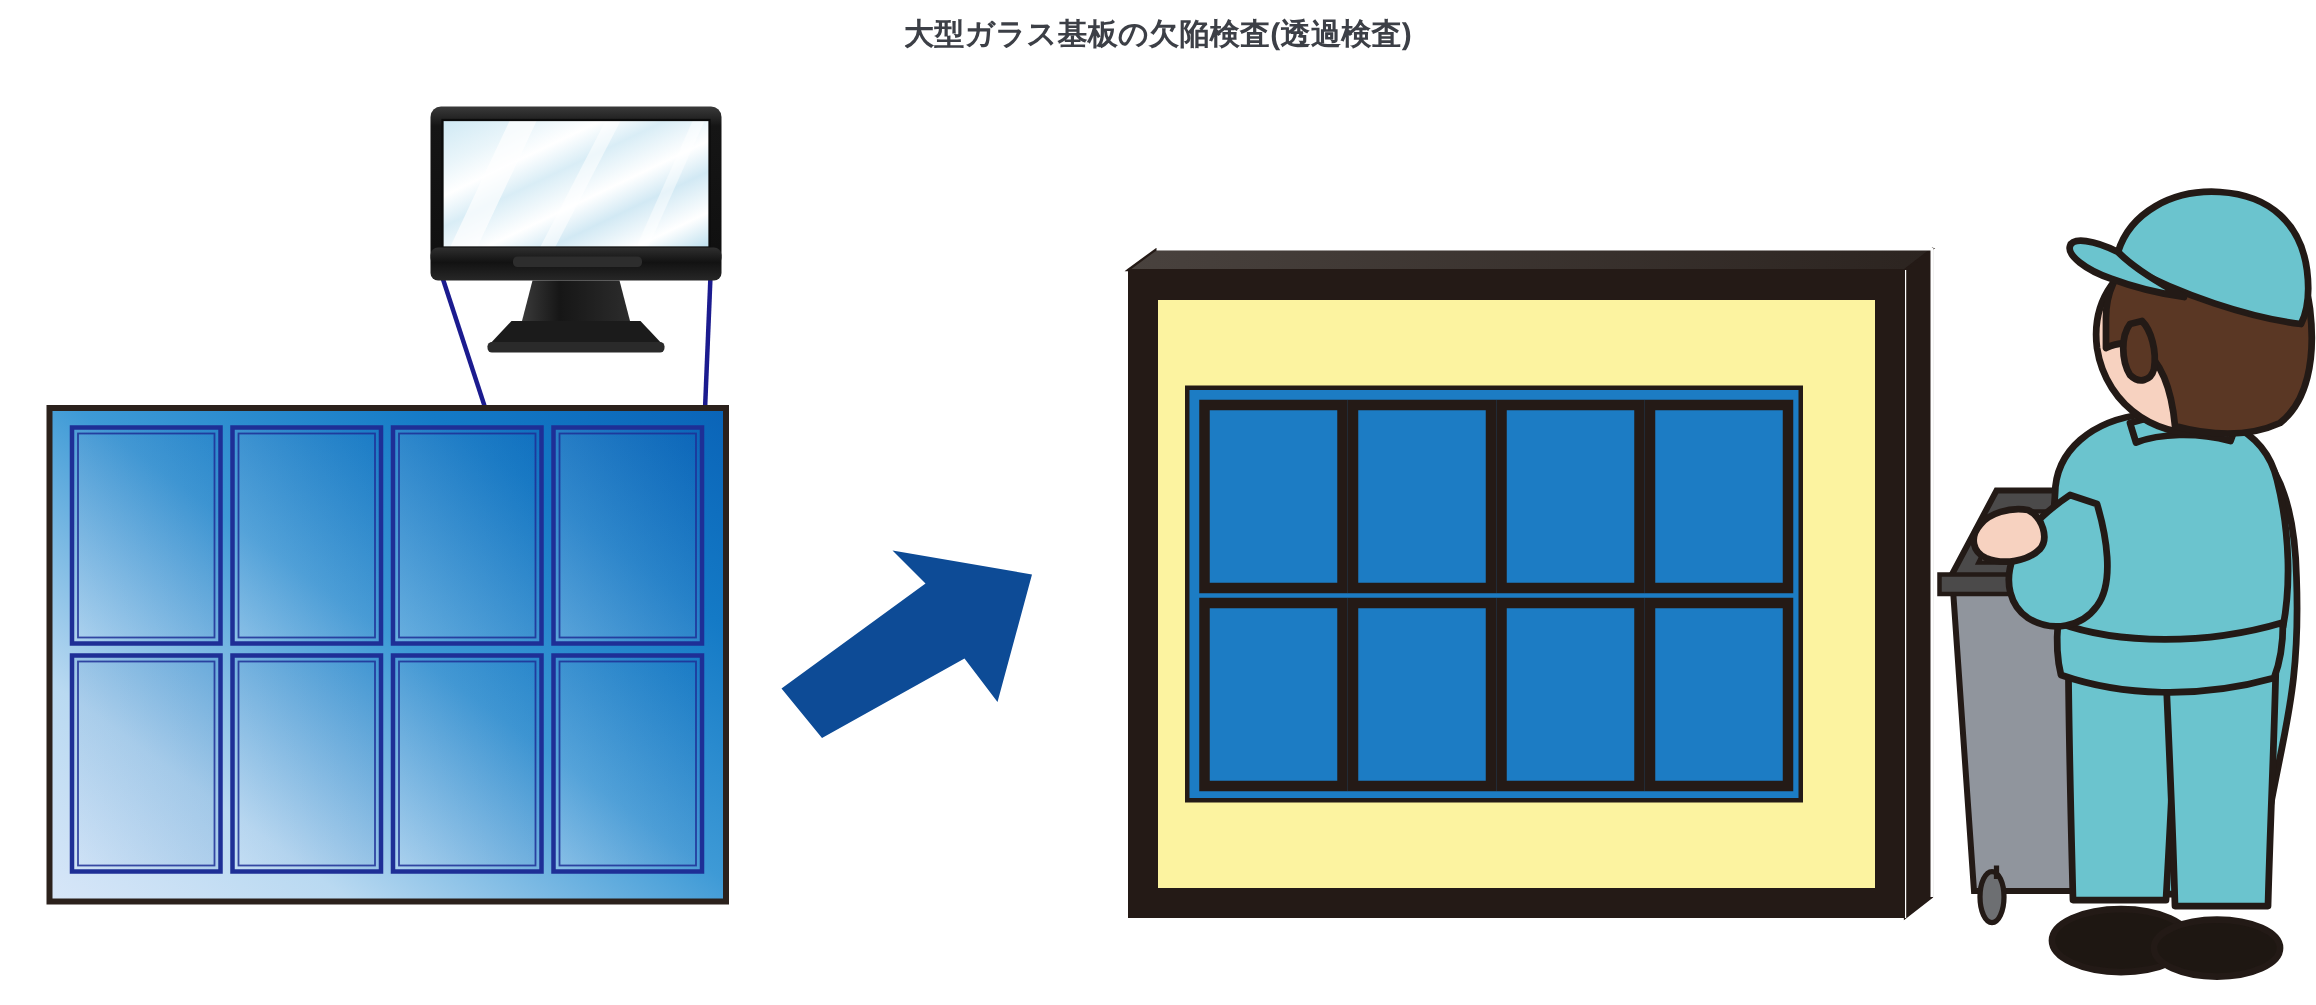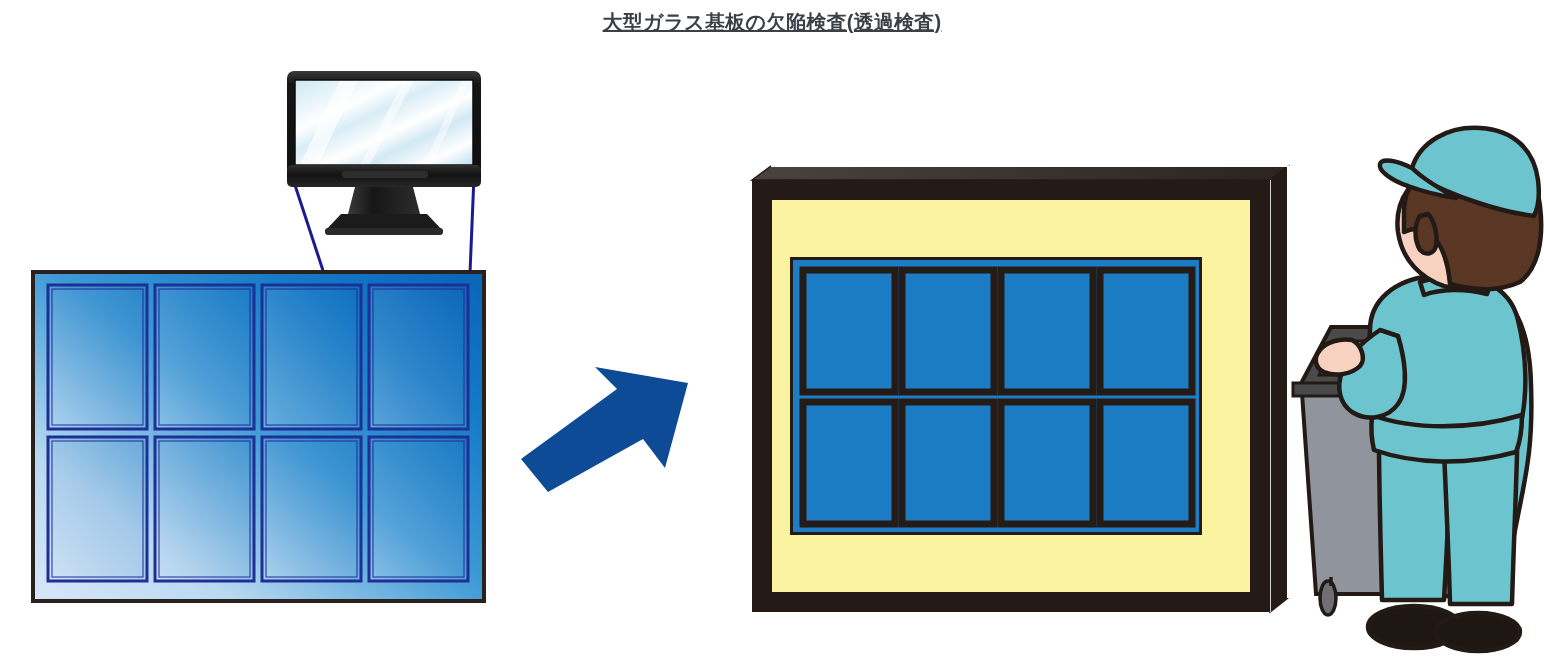--- a/index.html
+++ b/index.html
@@ -40,21 +40,21 @@
     width: 1544px;
     height: 670px;
     display: block;
   }
 </style>
 </head>
 <body style="background: rgb(255, 255, 255);">
 
 <div id="figure-root">
 
-  <div id="figure-title" style="color: rgb(60, 63, 70); text-decoration: underline;">大型ガラス基板の欠陥検査(透過検査)</div>
+  <div id="figure-title" style="color: rgb(60, 63, 70);">大型ガラス基板の欠陥検査(透過検査)</div>
 
   <svg class="svg-layer" viewBox="0 0 1544 670" xmlns="http://www.w3.org/2000/svg">
     <defs>
 
       <linearGradient id="glassGrad" x1="0" y1="1" x2="1" y2="0">
         <stop offset="0%" stop-color="#d7e6f8"></stop>
         <stop offset="22%" stop-color="#b9d9f1"></stop>
         <stop offset="52%" stop-color="#3e9ad6"></stop>
         <stop offset="78%" stop-color="#147ac6"></stop>
         <stop offset="100%" stop-color="#0a64b8"></stop>

